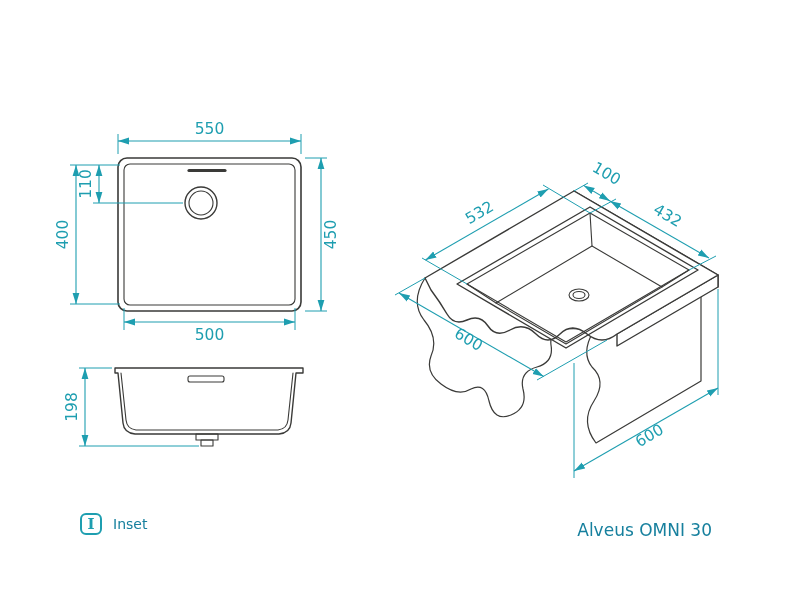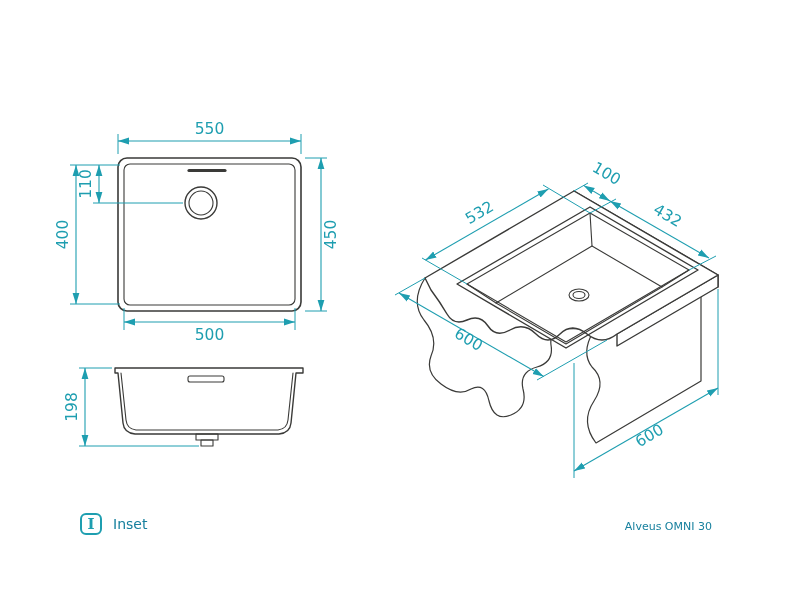--- a/index.html
+++ b/index.html
@@ -28,21 +28,21 @@
     border-radius:6px;display:flex;align-items:center;justify-content:center;
     color:var(--c-dimension,#1E9EB0);
     font-family:"DejaVu Serif",serif;font-size:15px;font-weight:bold;
     box-sizing:border-box;
   }
   .legend-label{
     color:var(--c-footer,#17809E);font-size:14px;
   }
   .footer-model{
     position:absolute;right:88px;top:520px;
-    color:var(--c-footer,#17809E);font-size:11px;
+    color:var(--c-footer,#17809E);font-size:17px;
   }
 </style>
 </head>
 <body>
 
 <svg width="800" height="600" viewBox="0 0 800 600">
   <defs>
     <marker id="arrow" markerWidth="12" markerHeight="9" refX="11" refY="4" orient="auto-start-reverse" markerUnits="userSpaceOnUse">
       <path d="M11,4 L0,0.6 L0,7.4 Z" fill="var(--c-dimension,#1E9EB0)"></path>
     </marker>

